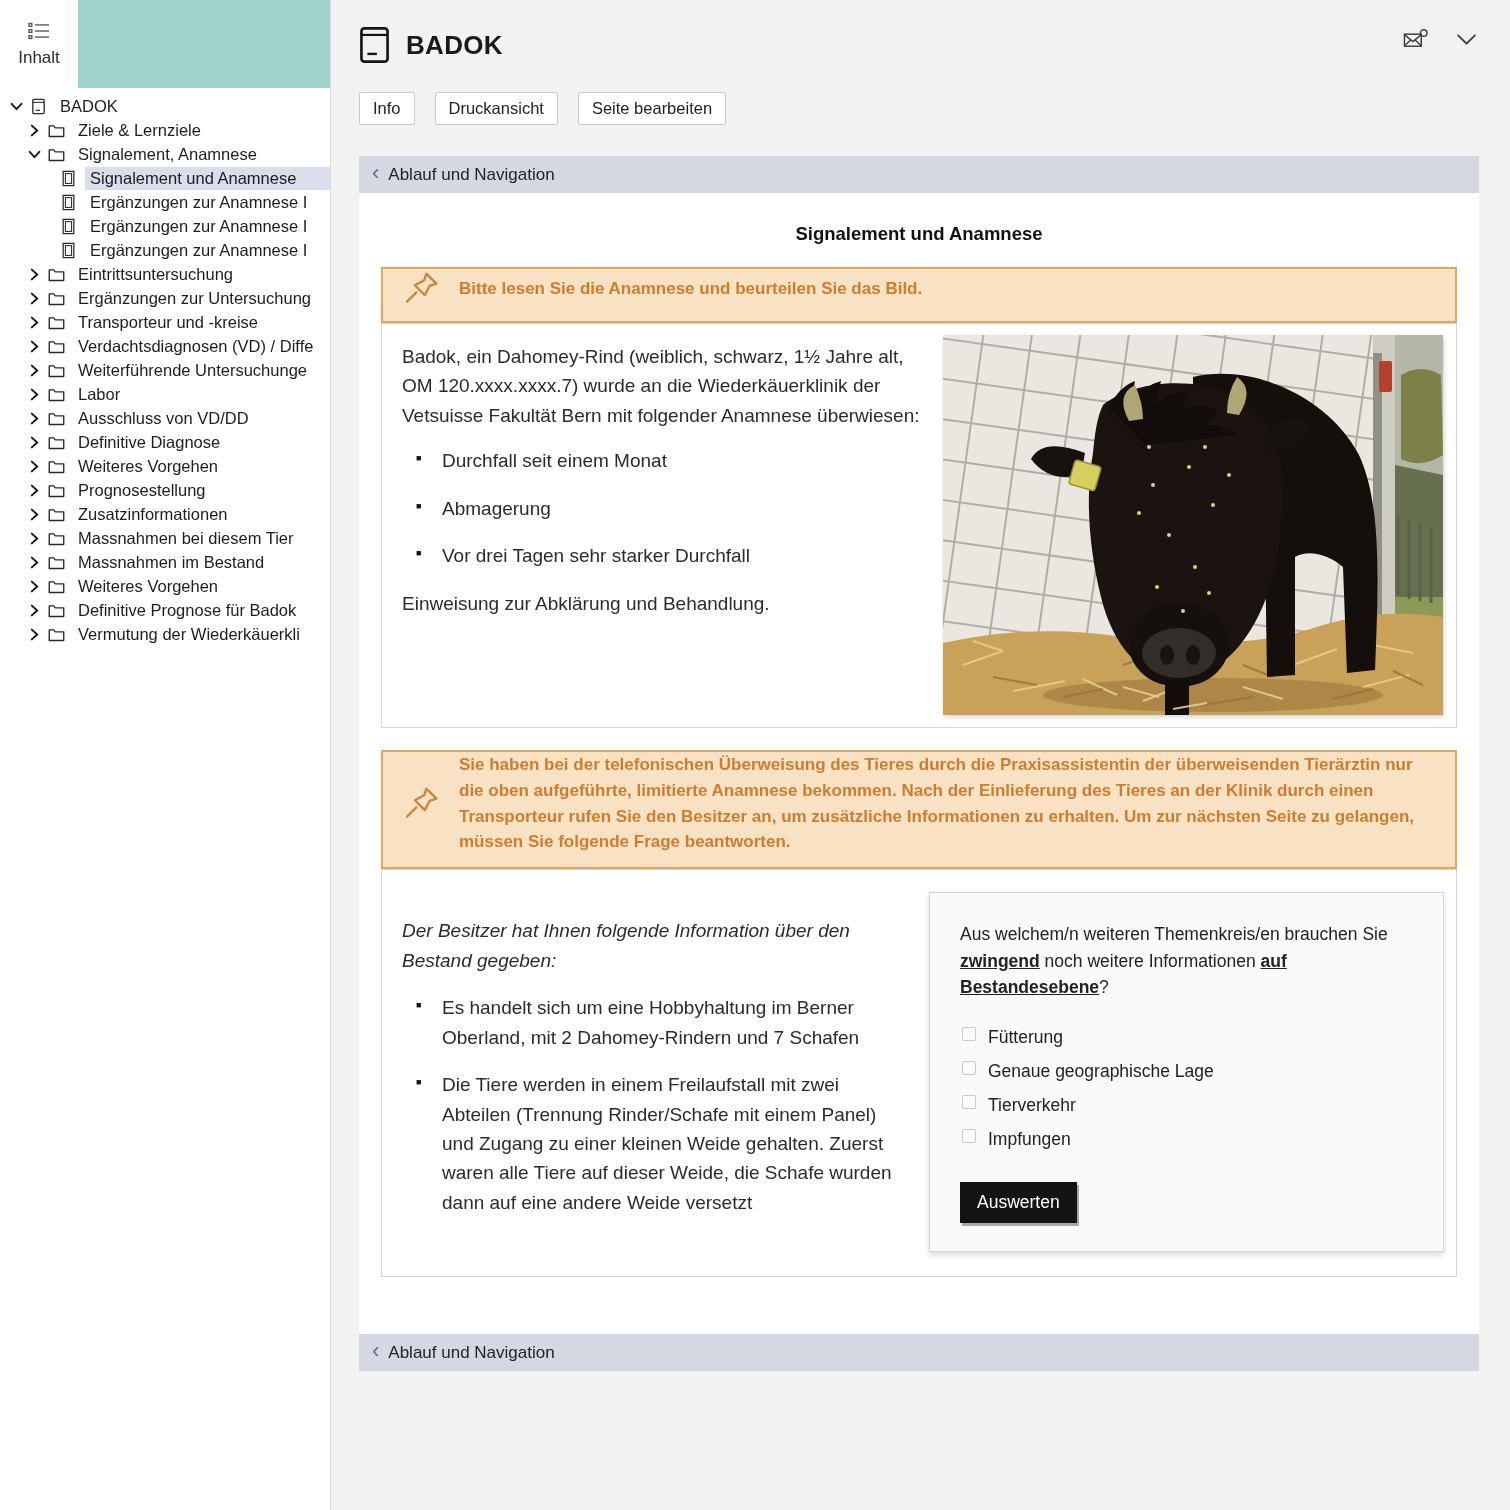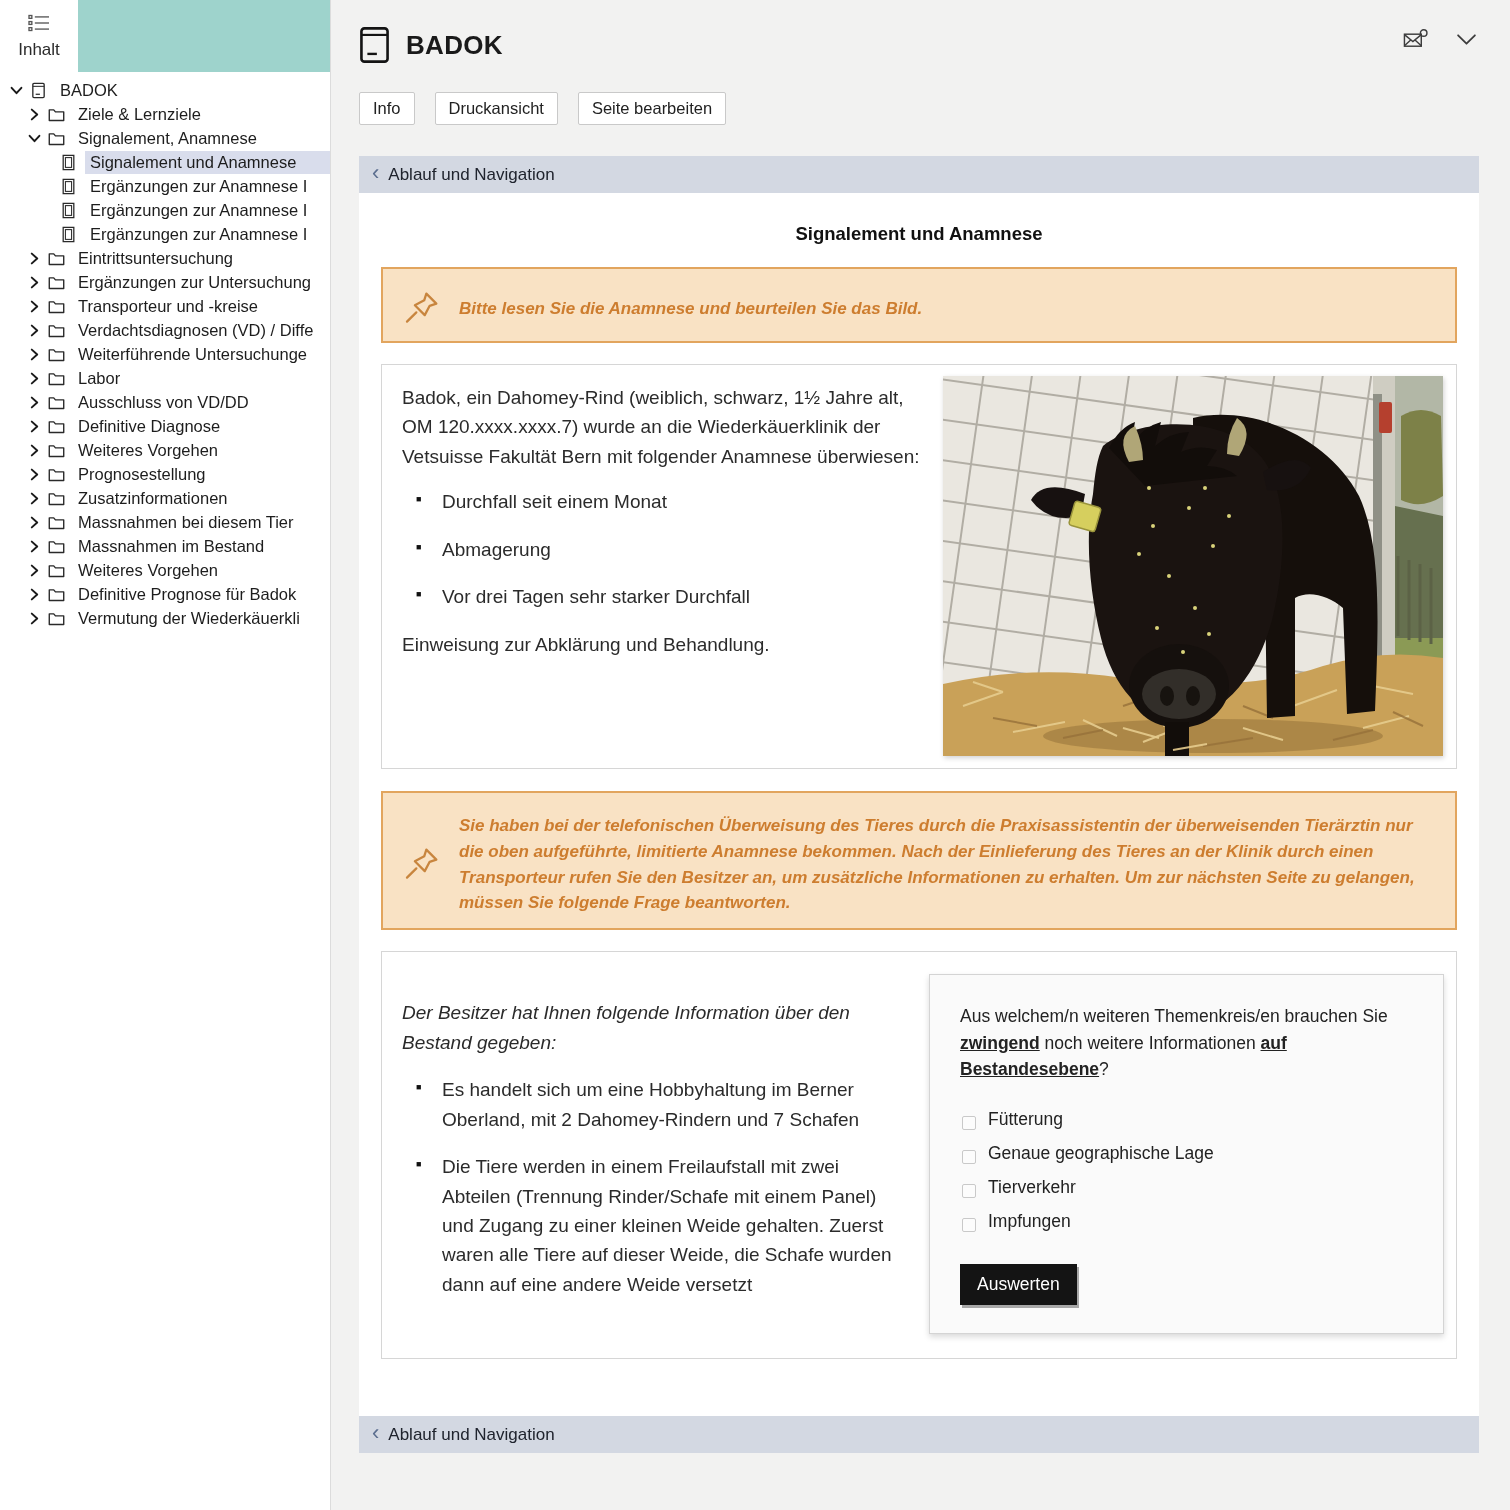--- a/index.html
+++ b/index.html
@@ -1,21 +1,21 @@
 <!DOCTYPE html>
 <html lang="de"><head>
 <meta charset="utf-8">
 <style>
   html,body{margin:0;padding:0;width:1510px;height:1510px;overflow:hidden;
     font-family:"Liberation Sans","DejaVu Sans",sans-serif;background:#f2f2f1;color:#2b2b2b;}
   .app{display:flex;width:1510px;height:1510px;}
 
   
   .sidebar{width:330px;flex-shrink:0;background:#fff;border-right:1px solid #dcdcdc;overflow:hidden;}
-  .sidebar-head{display:flex;height:72px;}
+  .sidebar-head{display:flex;height:88px;}
   .inhalt-tab{width:78px;display:flex;flex-direction:column;align-items:center;justify-content:center;gap:7px;
     background:#fff;font-size:17px;color:#2b2b2b;cursor:pointer;}
   .inhalt-tab svg{width:26px;height:20px;color:#555;}
   .teal{flex:1;background:#9ed3cc;}
   .tree{list-style:none;margin:6px 0 0 0;padding:0;font-size:16.5px;color:#1d1d1d;}
   .ti{display:flex;align-items:center;height:24px;white-space:nowrap;overflow:hidden;cursor:pointer;}
   .lvl0{padding-left:10px;}
   .lvl1{padding-left:28px;}
   .lvl2{padding-left:60px;}
   .chev{width:13px;height:13px;display:inline-flex;margin-right:7px;color:#1a1a1a;flex-shrink:0;}
@@ -42,21 +42,21 @@
 
   
   .panel{margin-top:31px;background:#fff;width:1120px;}
   .pnav{background:#d3d8e2;height:37px;display:flex;align-items:center;padding:0 0 0 13px;
     font-size:17px;color:#20242e;gap:9px;cursor:pointer;}
   .pnav .bk{color:#5b6e8f;font-size:22px;line-height:1;margin-top:-3px;}
   .page-body{padding:12px 22px 35px;}
   h2{text-align:center;font-size:18.5px;margin:18px 0 22px;color:#111;}
 
   .notice{display:flex;align-items:center;border:2px solid #e2a55e;background:#f9e2c4;
-    padding:20px 18px 12px 12px;margin-bottom:21px;font-style:italic;}
+    padding:0 18px 12px 12px;}
   .pin{width:40px;height:40px;color:#c8853e;flex-shrink:0;margin:0 18px 0 6px;}
   .pin svg{width:40px;height:40px;}
   .notice p{margin:0;font-weight:bold;color:#cd7d2f;font-size:17px;line-height:1.52;}
 
   .block{border:1px solid #d6d6d6;padding:10px;margin-bottom:22px;overflow:hidden;background:#fff;}
   .txt{font-size:19px;line-height:1.55;color:#2b2b2b;padding-left:10px;hyphens:auto;}
   .block1 .txt{width:530px;}
   .block2 .txt{width:505px;}
   .photo{float:right;width:500px;height:380px;margin:1px 3px 2px 20px;box-shadow:1px 2px 5px rgba(0,0,0,.18);}
   .intro{margin:8px 0 16px;}
@@ -64,21 +64,21 @@
   ul.sq li{position:relative;padding-left:40px;margin-bottom:18px;}
   ul.sq li::before{content:"■";position:absolute;left:14px;top:6px;font-size:9px;color:#111;}
   .outro{margin:2px 0 0;}
   .owner-intro{margin:36px 0 18px;font-style:italic;}
 
   .qcard{float:right;width:515px;min-height:340px;box-sizing:border-box;background:#fafafa;
     border:1px solid #d4d4d4;box-shadow:0 3px 6px rgba(0,0,0,.15);padding:28px 30px;margin:12px 2px 14px 22px;}
   .qtext{font-size:17.5px;line-height:1.5;margin:0 0 27px;color:#222;hyphens:auto;}
   .emph{font-weight:bold;text-decoration:underline;}
   ul.opts{list-style:none;margin:0 0 32px;padding:0;}
-  ul.opts li{display:flex;align-items:flex-end;margin-bottom:13px;font-size:17.5px;color:#222;}
+  ul.opts li{display:flex;align-items:flex-start;margin-bottom:13px;font-size:17.5px;color:#222;}
   input.cb{appearance:none;-webkit-appearance:none;width:14px;height:14px;border:1px solid #c9c9c9;
     background:#fcfcfc;border-radius:2px;margin:0 12px 0 2px;flex-shrink:0;cursor:pointer;}
   .submit{background:#141414;color:#fff;border:none;padding:10px 17px;font-size:17.5px;
     font-family:inherit;box-shadow:2px 3px 0 rgba(100,100,100,.55);cursor:pointer;}
   .hidden-defs{position:absolute;width:0;height:0;overflow:hidden;}
 </style>
 </head>
 <body>
 
 <svg class="hidden-defs" xmlns="http://www.w3.org/2000/svg" aria-hidden="true">

